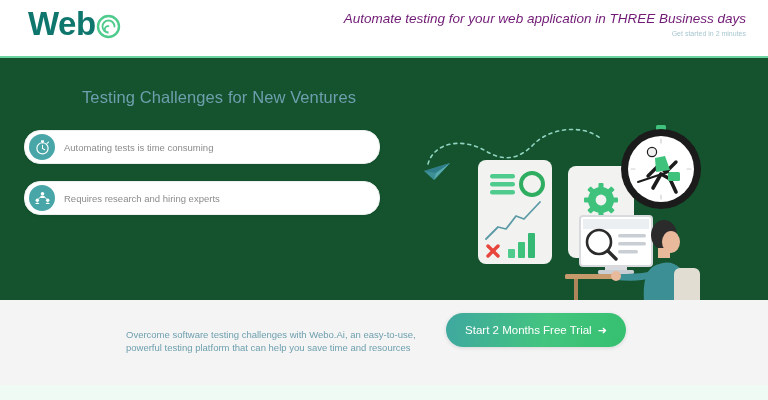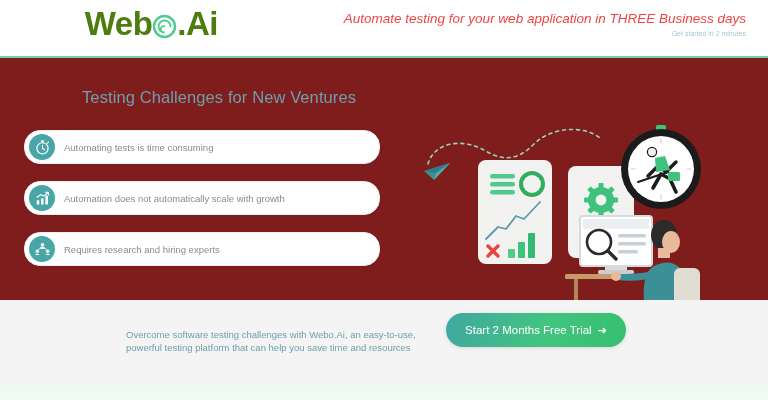--- a/index.html
+++ b/index.html
@@ -30,27 +30,26 @@
     background: #ffffff;
   }
   .logo-wrap {
     position: absolute;
     left: 28px; top: 6px;
     width: 190px;
   }
   .logo-main {
     font-size: 33px;
     font-weight: bold;
-    color: #4d7c0f;
+    color: #0f766e;
     letter-spacing: -0.5px;
     line-height: 36px;
     white-space: nowrap;
     display: flex;
     align-items: center;
-    justify-content: flex-end;
   }
   .logo-o {
     display: inline-block;
     width: 25px;
     height: 25px;
     position: relative;
     margin: 0 0px 0 0px;
     top: 2px;
   }
   .logo-o svg { display:block; }
@@ -61,21 +60,21 @@
     letter-spacing: 0.2px;
     text-align: center;
     margin-top: -3px;
     padding-left: 30px;
   }
   .header-tagline {
     position: absolute;
     right: 22px; top: 11px;
     font-size: 13.5px;
     font-style: italic;
-    color: #ef4444;
+    color: #701a75;
     white-space: nowrap;
     text-align: right;
   }
   .header-sub {
     position: absolute;
     right: 22px; top: 30px;
     font-size: 7px;
     color: #a8c7cf;
     white-space: nowrap;
     text-align: right;
@@ -87,21 +86,21 @@
     height: 2px;
     background: #6bd4a0;
   }
 
   
   .main {
     position: absolute;
     left: 0; top: 58px;
     width: 768px;
     height: 242px;
-    background: #7f1d1d;
+    background: #14532d;
   }
   .section-title {
     position: absolute;
     left: 82px; top: 30px;
     font-size: 16.5px;
     color: #6d9fae;
     font-weight: normal;
     letter-spacing: 0.1px;
     white-space: nowrap;
   }
@@ -211,21 +210,20 @@
 
     <div class="logo-wrap">
       <div class="logo-main">
         <span>Web</span>
         <span class="logo-o">
           <svg width="25" height="25" viewBox="0 0 25 25">
             <circle cx="12.5" cy="12.5" r="10.5" fill="none" stroke="#4ecb8d" stroke-width="2.4"></circle>
             <path d="M18.5 12.5 A6 6 0 1 0 12.5 18.5 A3.2 3.2 0 1 1 12.5 12.2" fill="none" stroke="#4ecb8d" stroke-width="1.8" stroke-linecap="round"></path>
           </svg>
         </span>
-        <span>.Ai</span>
       </div>
     </div>
 
     <div class="header-tagline">Automate testing for your web application in THREE Business days</div>
     <div class="header-sub">Get started in 2 minutes</div>
     <div class="header-rule"></div>
   </div>
 
   <div class="main">
 
@@ -239,32 +237,20 @@
             <circle cx="10" cy="11" r="6.6" fill="none" stroke="#ffffff" stroke-width="1.4"></circle>
             <rect x="8.2" y="1.6" width="3.6" height="2.2" rx="0.6" fill="#ffffff"></rect>
             <rect x="9.2" y="3.4" width="1.6" height="1.6" fill="#ffffff"></rect>
             <path d="M10 7.3 V11 L12.6 12.6" fill="none" stroke="#ffffff" stroke-width="1.2" stroke-linecap="round"></path>
             <path d="M15.4 5.2 l1.7 -1.5" stroke="#ffffff" stroke-width="1.2" stroke-linecap="round"></path>
           </svg>
         </span>
         <span class="challenge-label">Automating tests is time consuming</span>
       </div>
 
-      <div class="challenge">
-        <span class="challenge-icon">
-          <svg width="17" height="17" viewBox="0 0 20 20">
-            <rect x="3.2" y="12.2" width="3" height="5" rx="0.5" fill="#ffffff"></rect>
-            <rect x="8.3" y="9.6" width="3" height="7.6" rx="0.5" fill="#ffffff"></rect>
-            <rect x="13.4" y="6.6" width="3" height="10.6" rx="0.5" fill="#ffffff"></rect>
-            <path d="M3.5 8.6 L8 5.6 L11.5 7.2 L16.6 2.9" fill="none" stroke="#ffffff" stroke-width="1.3" stroke-linecap="round" stroke-linejoin="round"></path>
-            <path d="M13.6 2.6 h3.4 v3.2" fill="none" stroke="#ffffff" stroke-width="1.3" stroke-linecap="round" stroke-linejoin="round"></path>
-          </svg>
-        </span>
-        <span class="challenge-label">Automation does not automatically scale with growth</span>
-      </div>
 
       <div class="challenge">
         <span class="challenge-icon">
           <svg width="17" height="17" viewBox="0 0 20 20">
             <circle cx="10" cy="4.4" r="2.1" fill="#ffffff"></circle>
             <path d="M7.3 9.3 a2.7 2.7 0 0 1 5.4 0 z" fill="#ffffff"></path>
             <circle cx="3.9" cy="12.1" r="2" fill="#ffffff"></circle>
             <path d="M1.4 16.6 a2.6 2.6 0 0 1 5 0 z" fill="#ffffff"></path>
             <circle cx="16.1" cy="12.1" r="2" fill="#ffffff"></circle>
             <path d="M13.6 16.6 a2.6 2.6 0 0 1 5 0 z" fill="#ffffff"></path>

